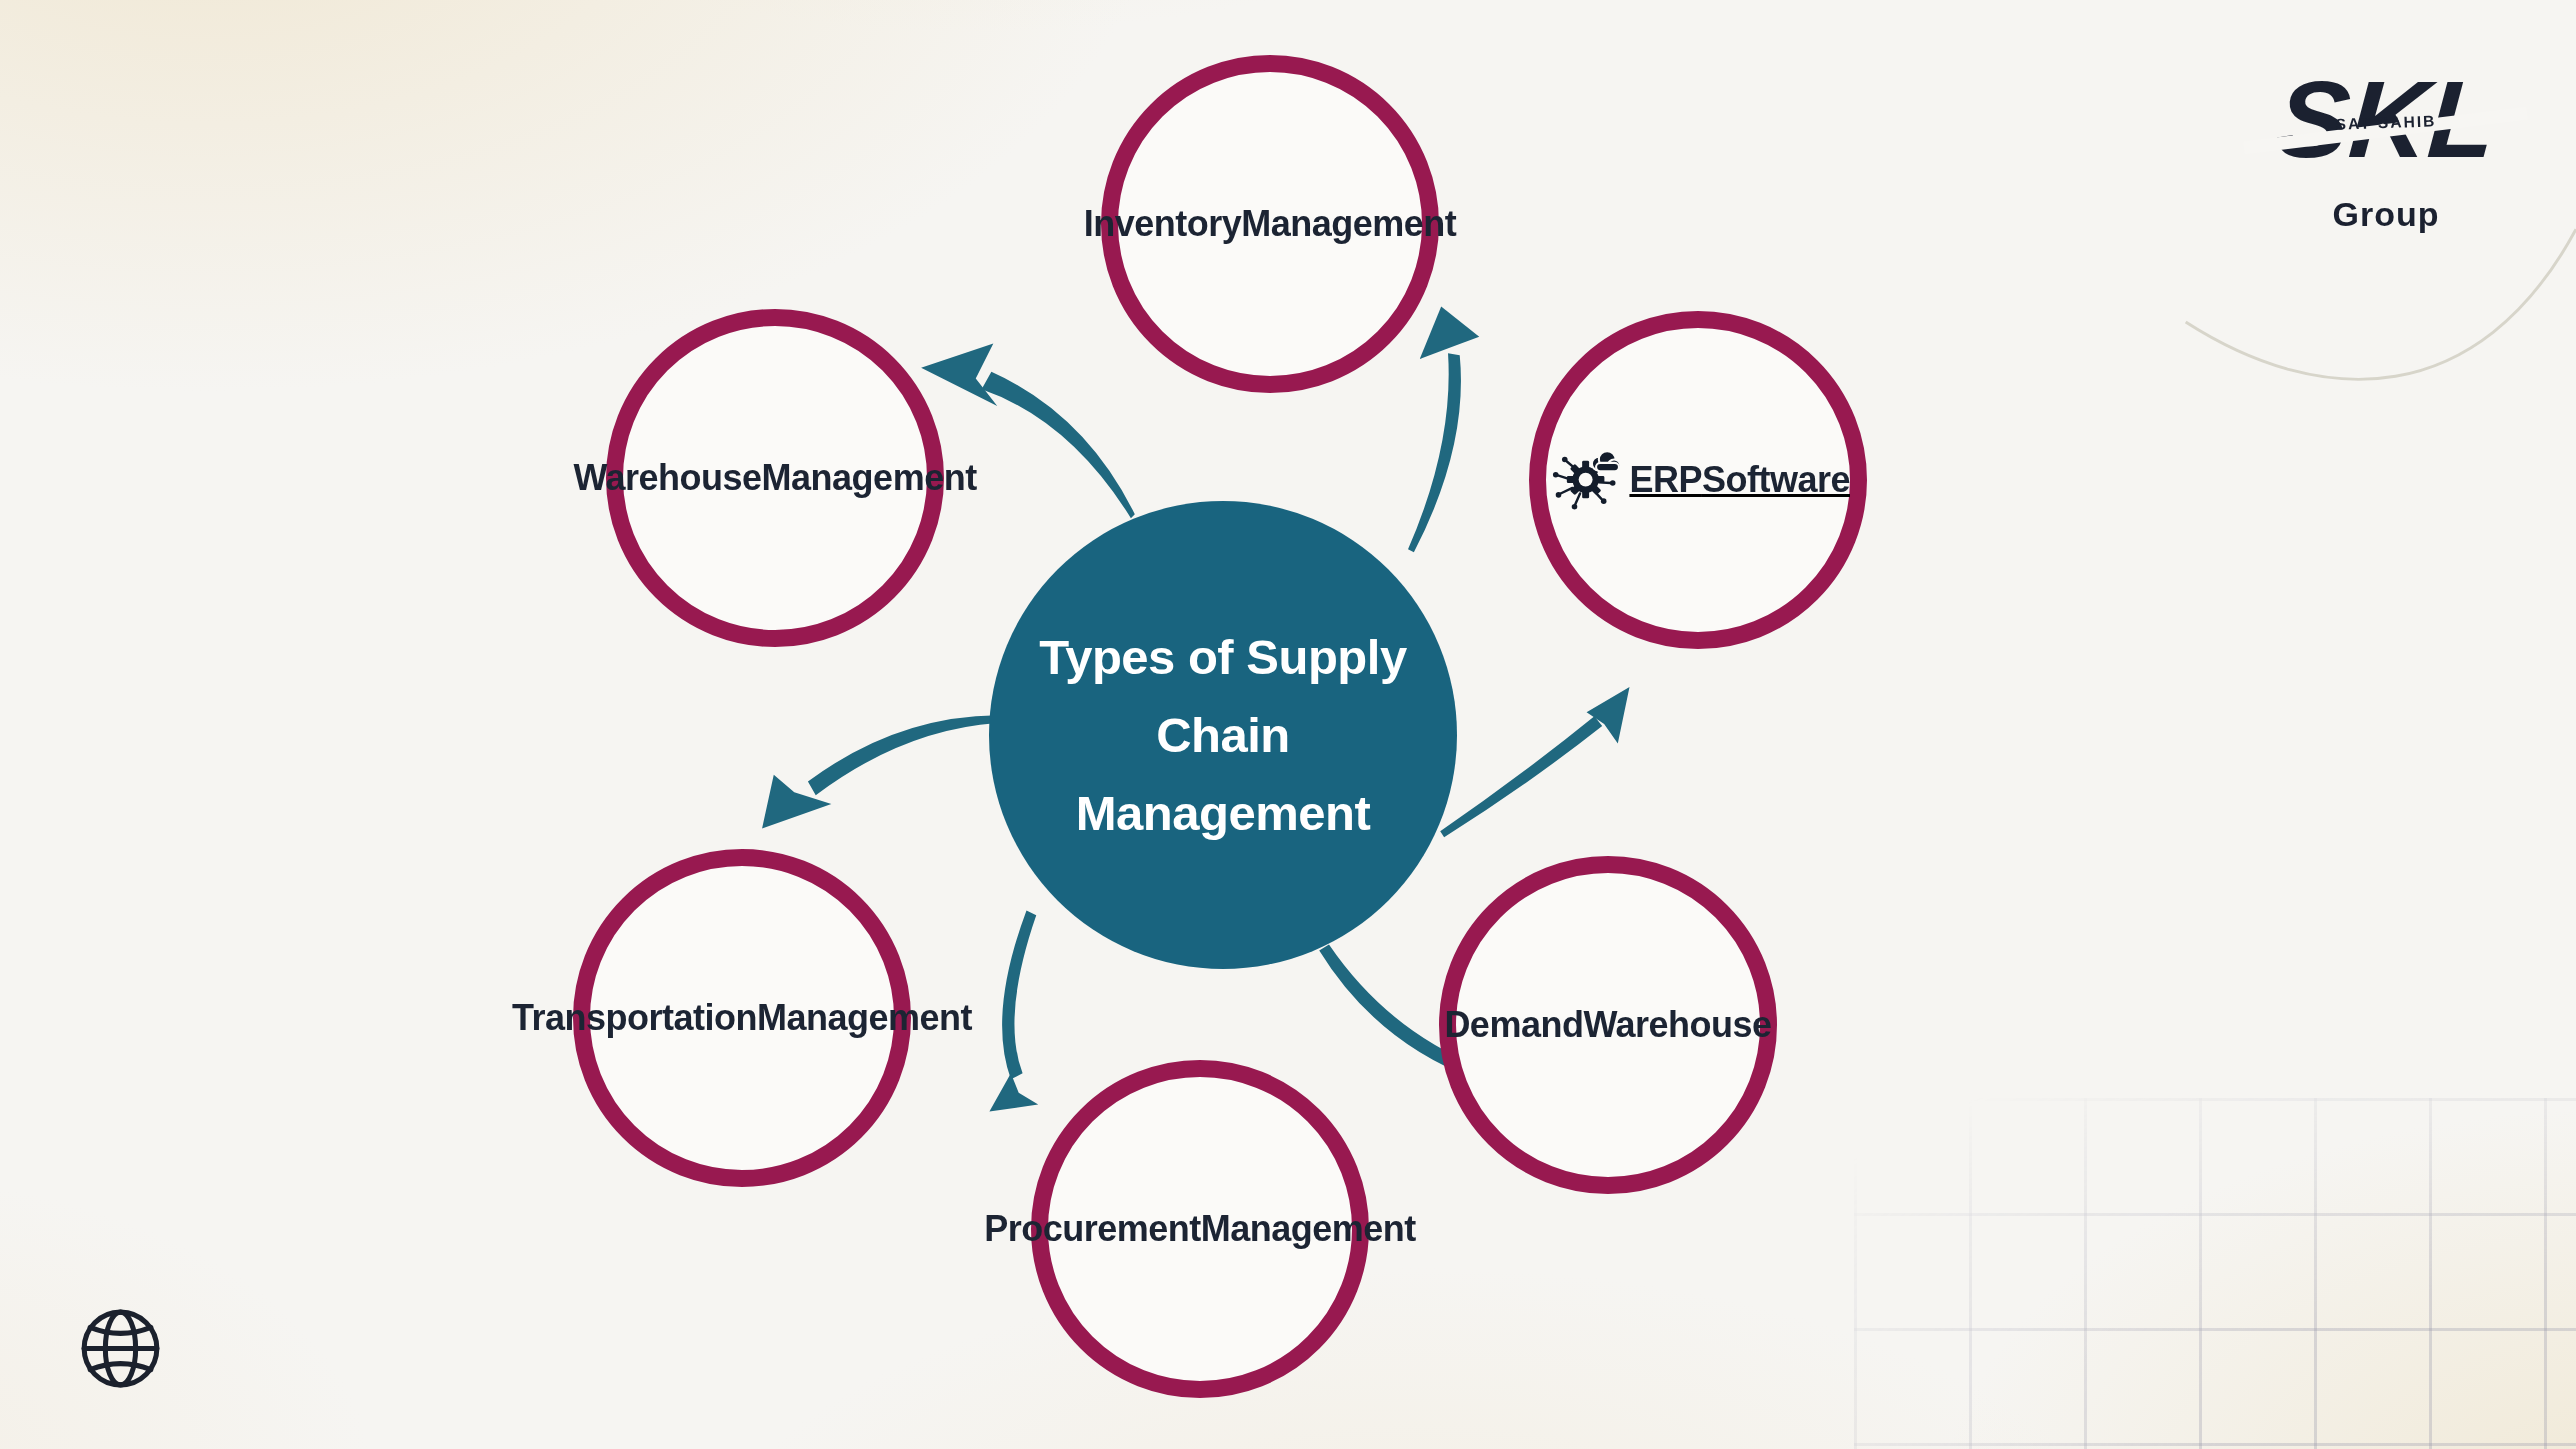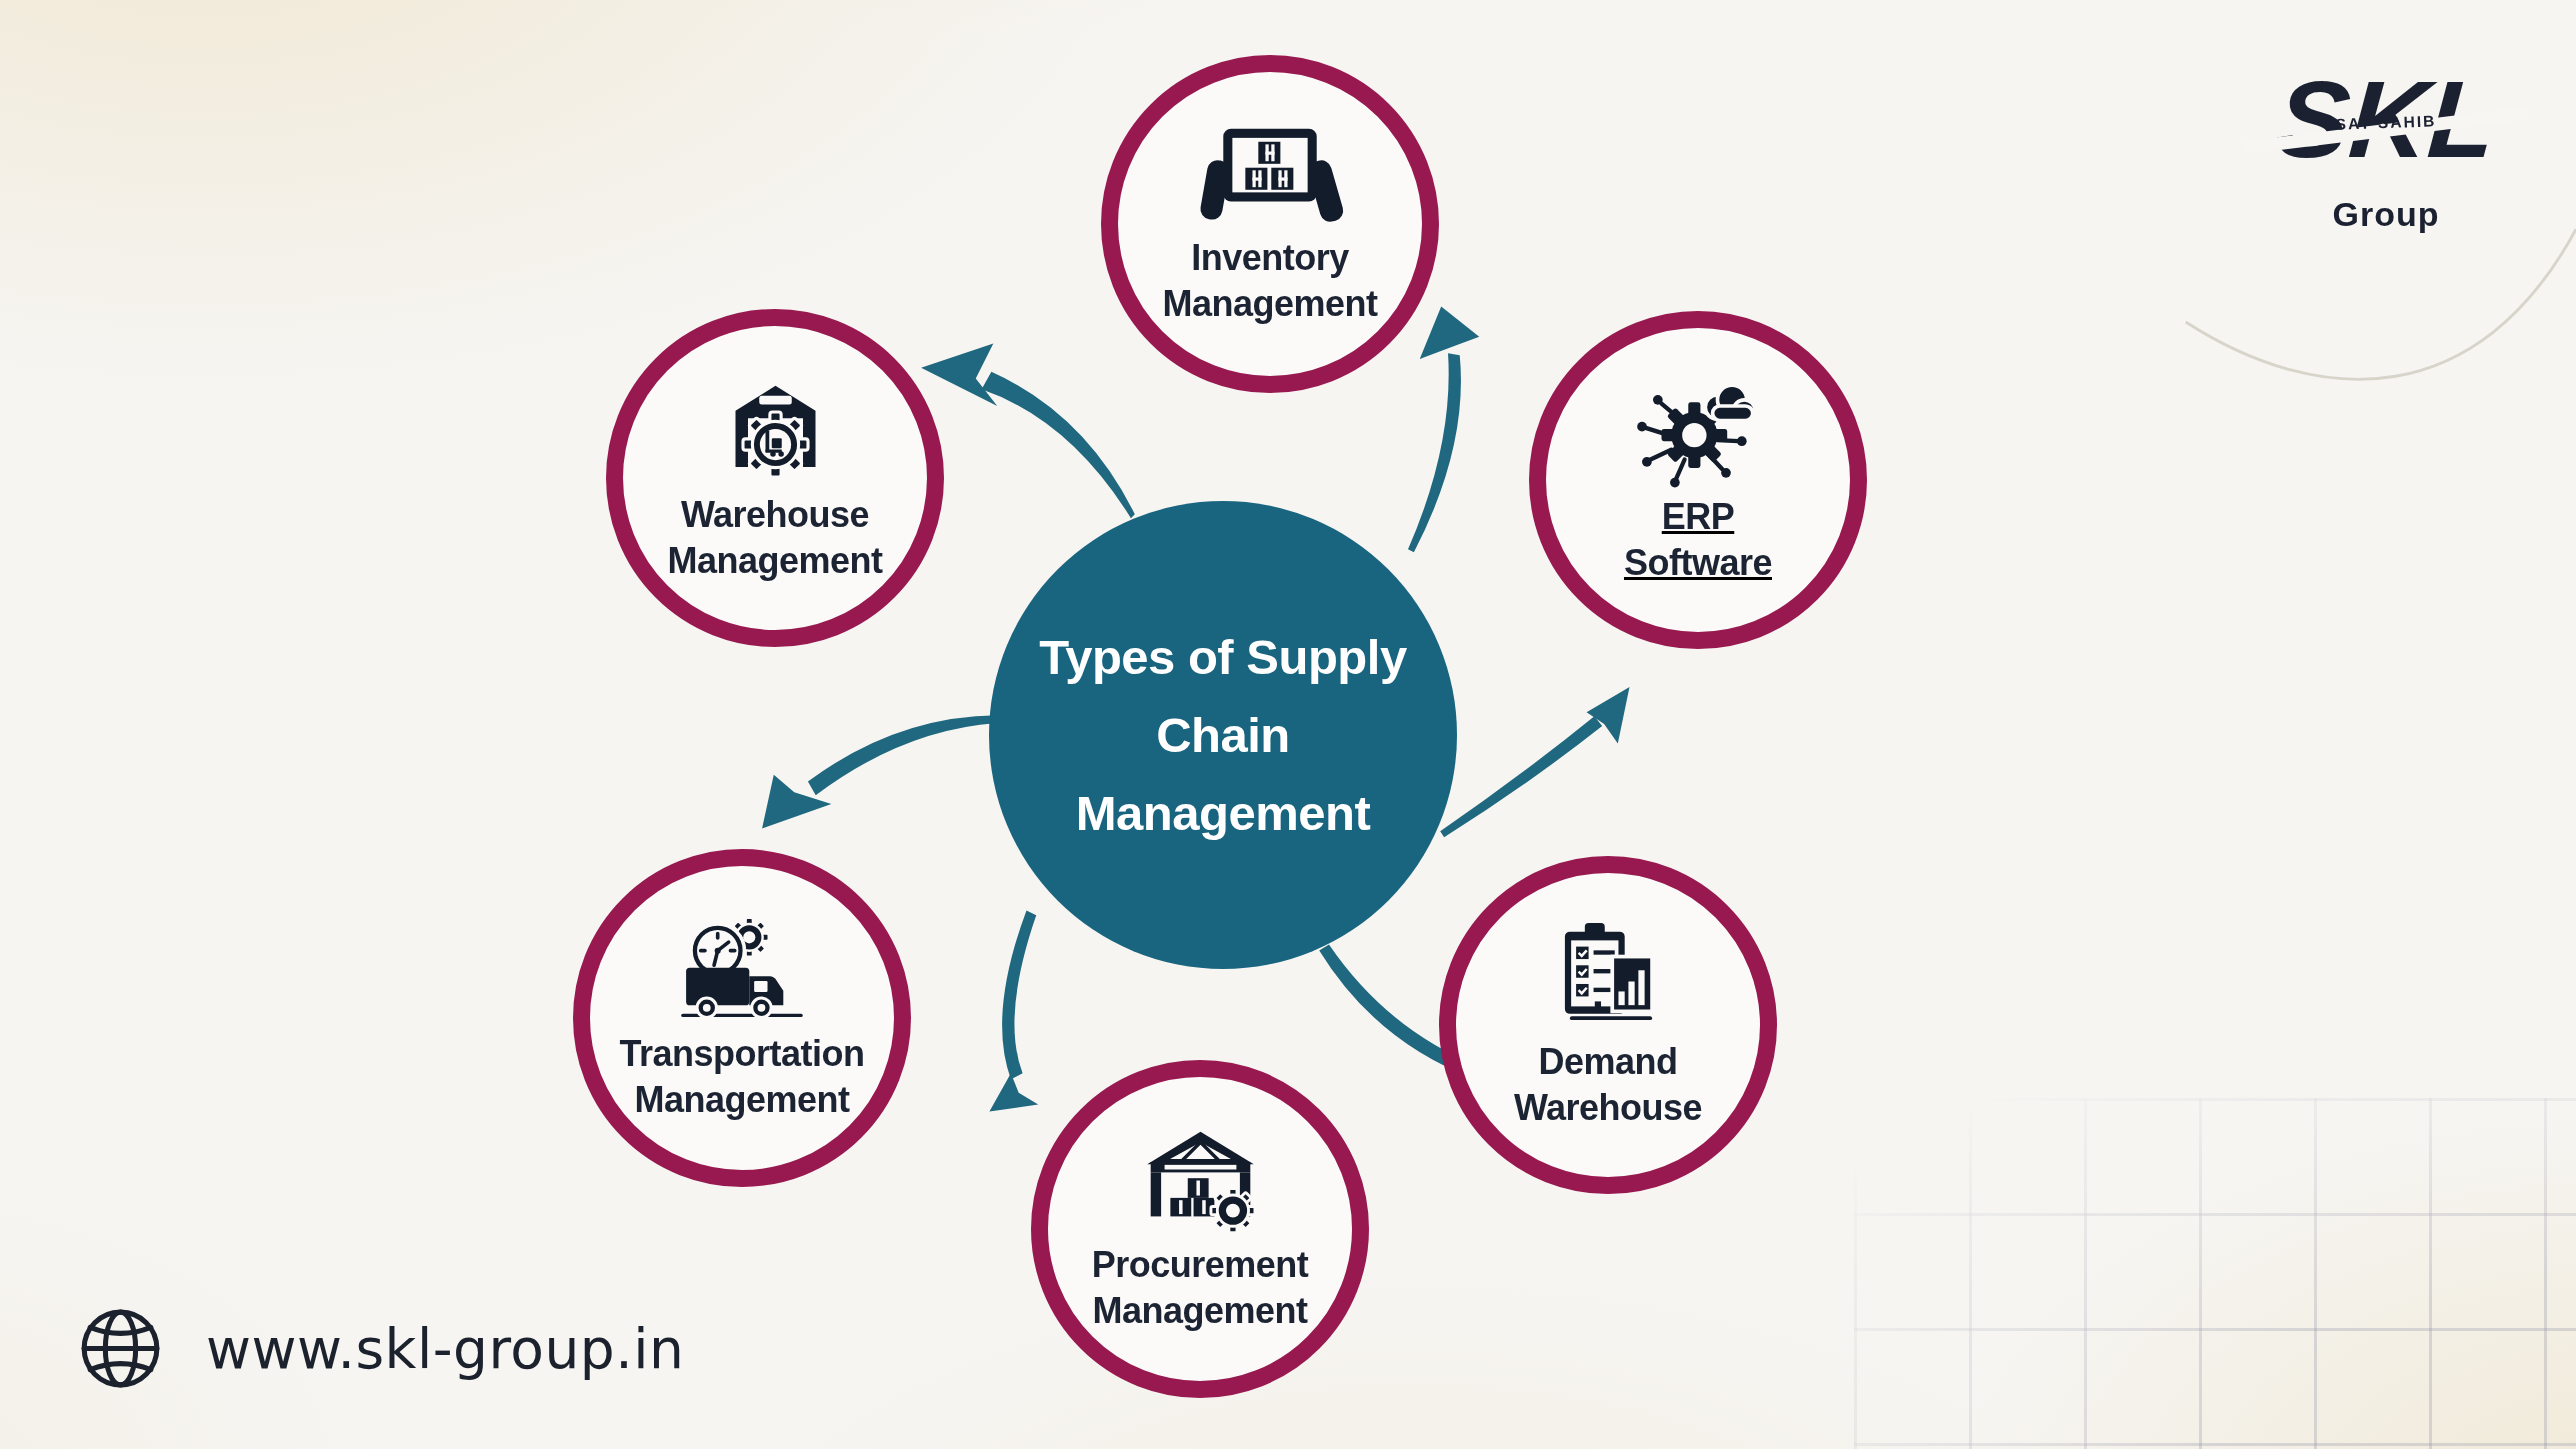--- a/index.html
+++ b/index.html
@@ -26,21 +26,21 @@
     -webkit-mask-image:radial-gradient(at 100% 100%, #000 35%, transparent 92%);
             mask-image:radial-gradient(at 100% 100%, #000 35%, transparent 92%);
   }
   svg.layer{position:absolute;inset:0;width:2576px;height:1449px;}
   .arrow{fill:#20687F;}
   .node{
     position:absolute;box-sizing:border-box;
     width:338px;height:338px;border-radius:50%;
     border:17.6px solid #981950;background:#fbfaf8;
     transform:translate(-50%,-50%);
-    display:flex;flex-direction:column;align-items:center;justify-content:center;
+    display:flex;flex-direction:row;align-items:center;justify-content:center;
     text-align:center;
   }
   .node .nicon{margin-bottom:5.9px;}
   .nlabel{
     font-weight:bold;font-size:36px;line-height:46px;color:#1c2433;
     white-space:nowrap;letter-spacing:-0.5px;
   }
   .center-circle{
     position:absolute;left:1223px;top:735px;width:468px;height:468px;border-radius:50%;
     background:#19647F;transform:translate(-50%,-50%);
@@ -332,15 +332,14 @@
 <div class="footer">
   <svg width="101" height="101" viewBox="0 0 100 100">
     <g fill="none" stroke="#1b212d" stroke-width="5" stroke-linecap="round">
       <circle cx="50" cy="50" r="36"></circle>
       <ellipse cx="50" cy="50" rx="15" ry="36"></ellipse>
       <line x1="14" y1="50" x2="86" y2="50"></line>
       <path d="M20,29 Q50,41 80,29"></path>
       <path d="M20,71 Q50,59 80,71"></path>
     </g>
   </svg>
-  <div class="url">www.skl-group.in</div>
 </div>
 
 
 </body></html>

